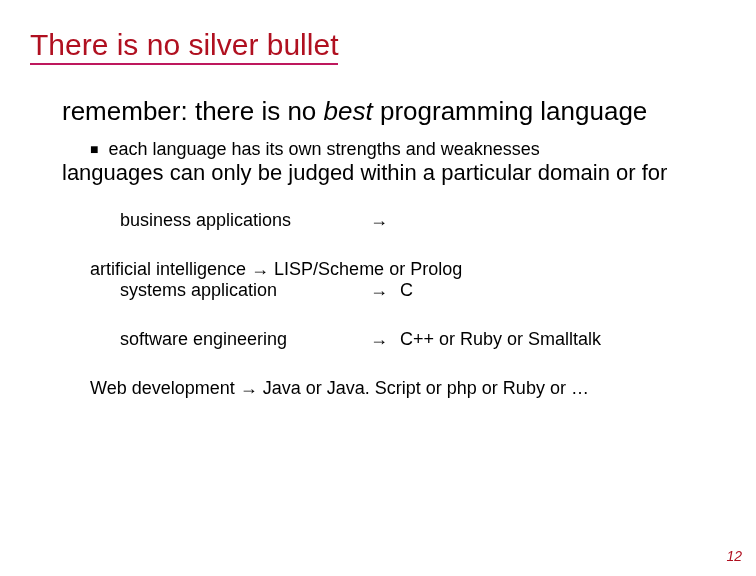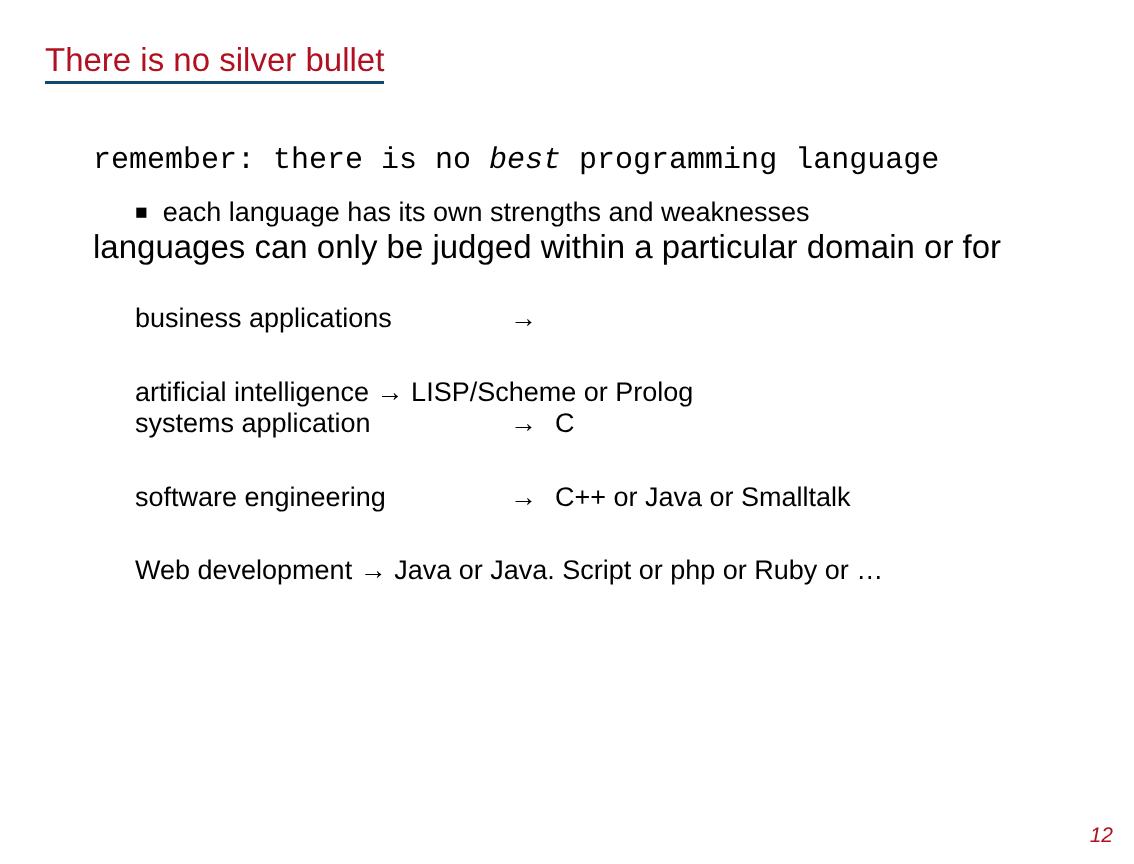--- a/index.html
+++ b/index.html
@@ -15,35 +15,34 @@
   .slide {
     position: relative;
     width: 756px;
     height: 576px;
     box-sizing: border-box;
   }
   .title {
     position: absolute;
     left: 30px;
     top: 28px;
-    font-size: 22px;
+    font-size: 30px;
     color: #b01020;
-    border-bottom: 2px solid #0c4a6e;
+    border-bottom: 2px solid #be185d;
     padding-bottom: 2px;
     line-height: 1.1;
   }
   .body {
     position: absolute;
     left: 62px;
     top: 96px;
     width: 640px;
   }
   .line1 {
-    font-size: 20px;
-    font-family: Liberation Mono, monospace;
+    font-size: 26px;
   }
   .line1 .best {
     font-style: italic;
   }
   .sub1 {
     margin-top: 12px;
     margin-left: 28px;
     font-size: 18px;
     display: flex;
     align-items: baseline;
@@ -64,20 +63,21 @@
   }
   .examples {
     margin-top: 24px;
     margin-left: 28px;
     font-size: 18px;
   }
   .ex-row {
     display: flex;
     align-items: baseline;
     margin-bottom: 28px;
+    margin-left: 30px;
   }
   .ex-left {
     width: 250px;
     flex: 0 0 auto;
   }
   .ex-arrow {
     width: 30px;
     flex: 0 0 auto;
   }
   .ex-right {
@@ -129,21 +129,21 @@
 
       <div class="ex-row">
         <span class="ex-left">systems application</span>
         <span class="ex-arrow">→</span>
         <span class="ex-right">C</span>
       </div>
 
       <div class="ex-row">
         <span class="ex-left">software engineering</span>
         <span class="ex-arrow">→</span>
-        <span class="ex-right">C++ or Java or Smalltalk</span>
+        <span class="ex-right">C++ or Ruby or Smalltalk</span>
       </div>
 
       <div class="ex-inline" style="margin-bottom:0">
         <span>Web development   →  Java or Java. Script or php or Ruby or …</span>
       </div>
 
     </div>
 
   </div>
 

